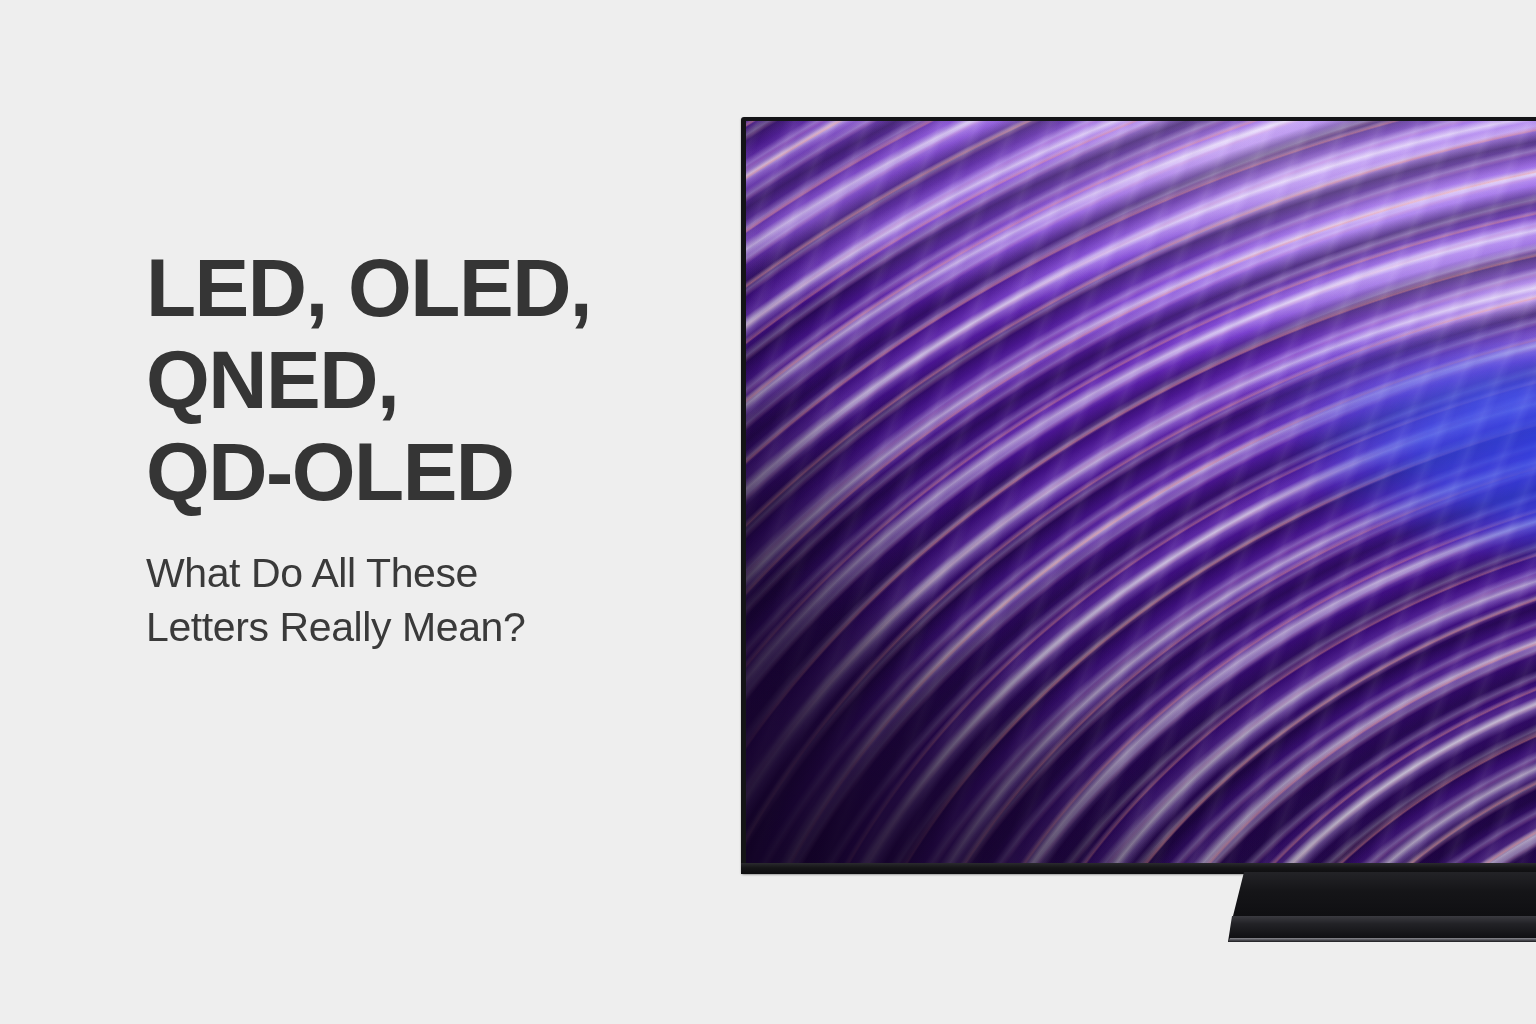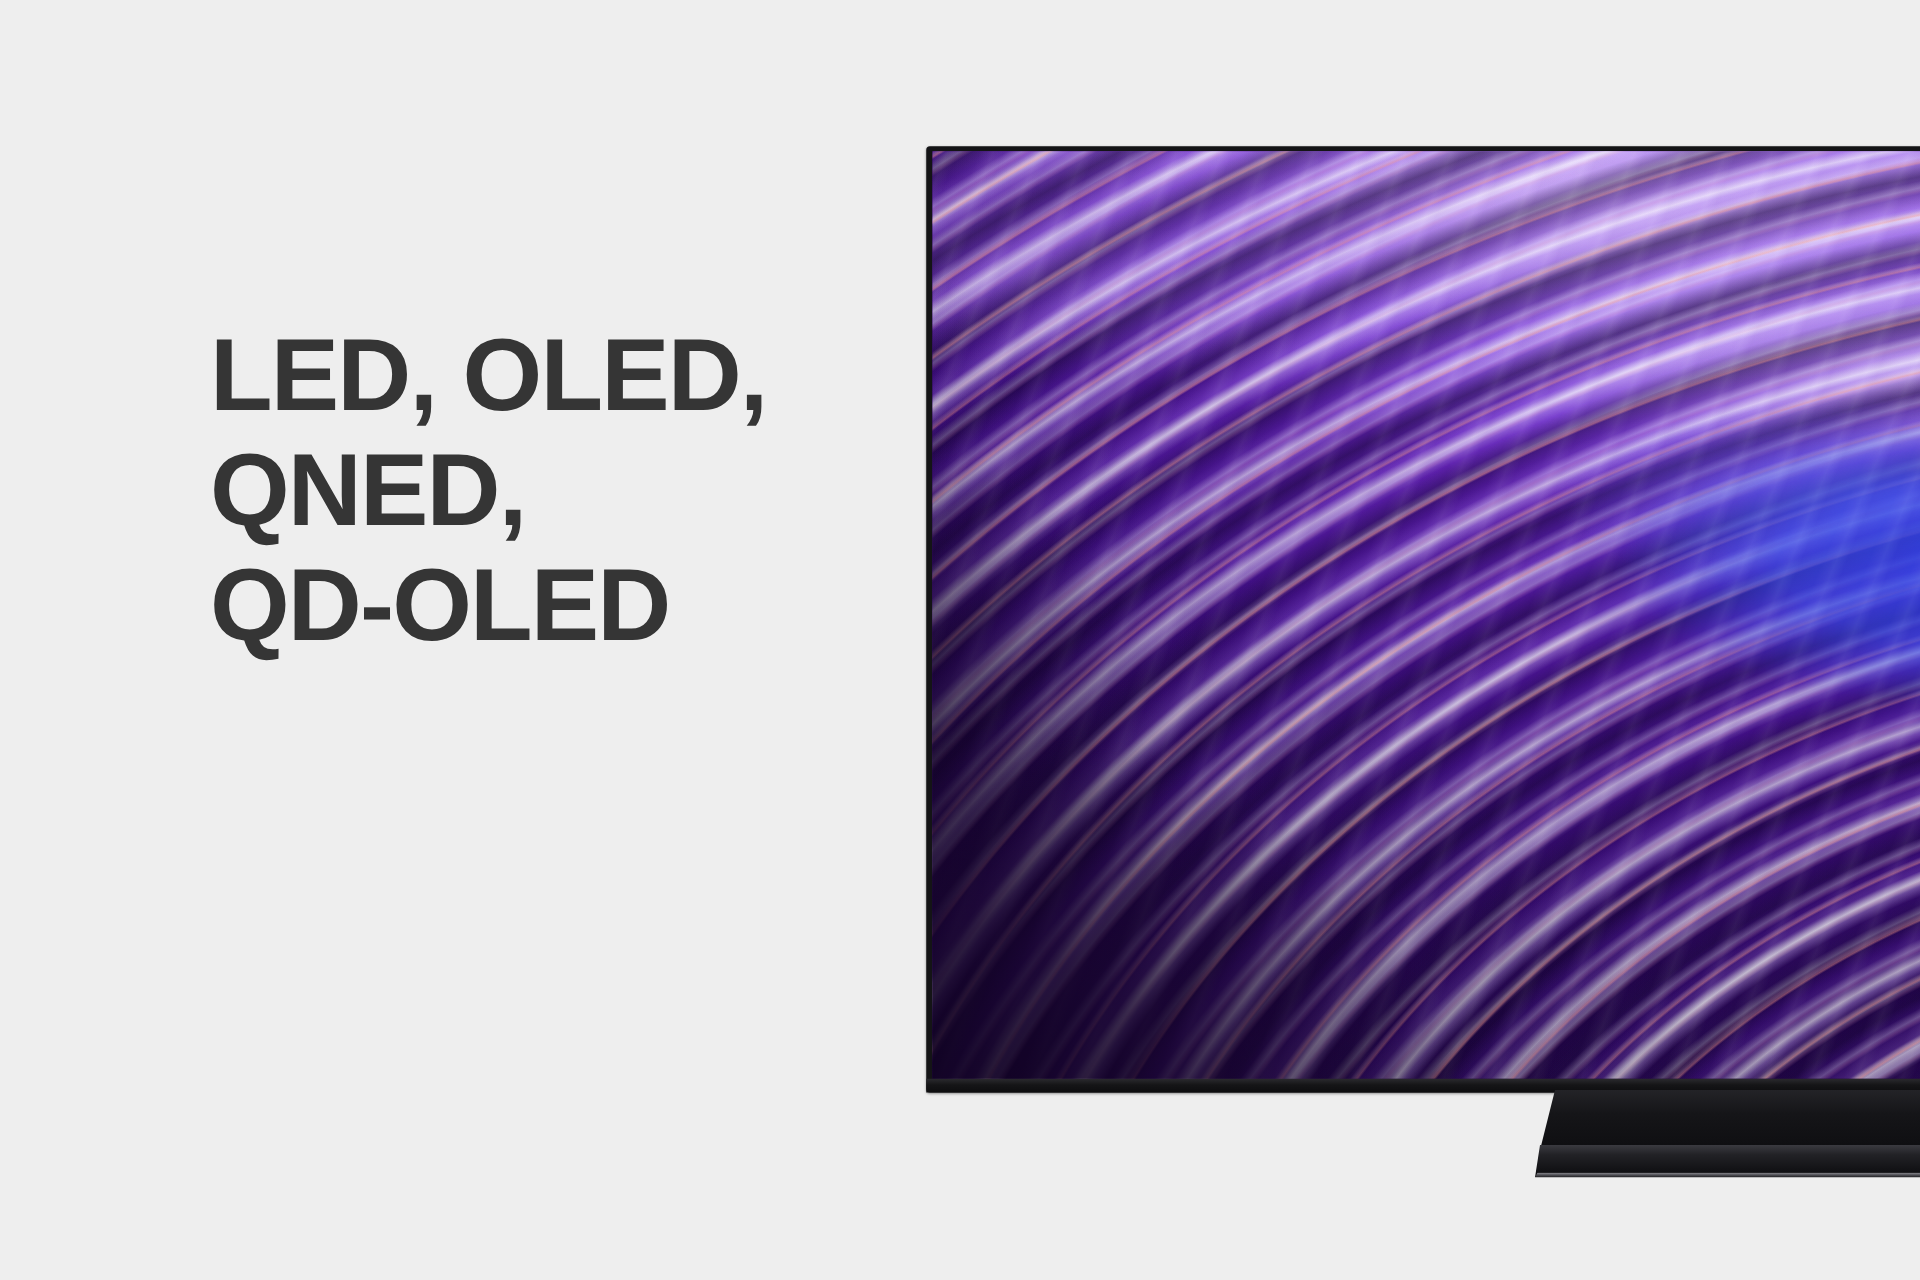--- a/index.html
+++ b/index.html
@@ -19,23 +19,22 @@
     width: 1536px;
     height: 1024px;
     background: #eeeeee;
     overflow: hidden;
   }
 
   
   #text-block {
     position: absolute;
     left: 146px;
-    top: 255px;
+    top: 242px;
     width: 560px;
-    margin-left: 22px;
   }
 
   #headline {
     margin: 0;
     font-family: "Liberation Sans", sans-serif;
     font-weight: bold;
     font-size: 82px;
     line-height: 92px;
     letter-spacing: -1.5px;
     color: #353535;
@@ -242,20 +241,22 @@
 </style>
 </head>
 <body>
 
 <div id="banner">
 
   <div id="text-block">
     <h1 id="headline">LED, OLED,
 QNED,
 QD-OLED</h1>
+    <p id="subtitle">What Do All These
+Letters Really Mean?</p>
   </div>
 
   <div id="tv">
 
     <div id="tv-bezel"></div>
 
     <div id="tv-screen">
       <div class="art" id="art-base"></div>
       <div class="art" id="art-swirl"></div>
       <div class="art" id="art-arcs"></div>

